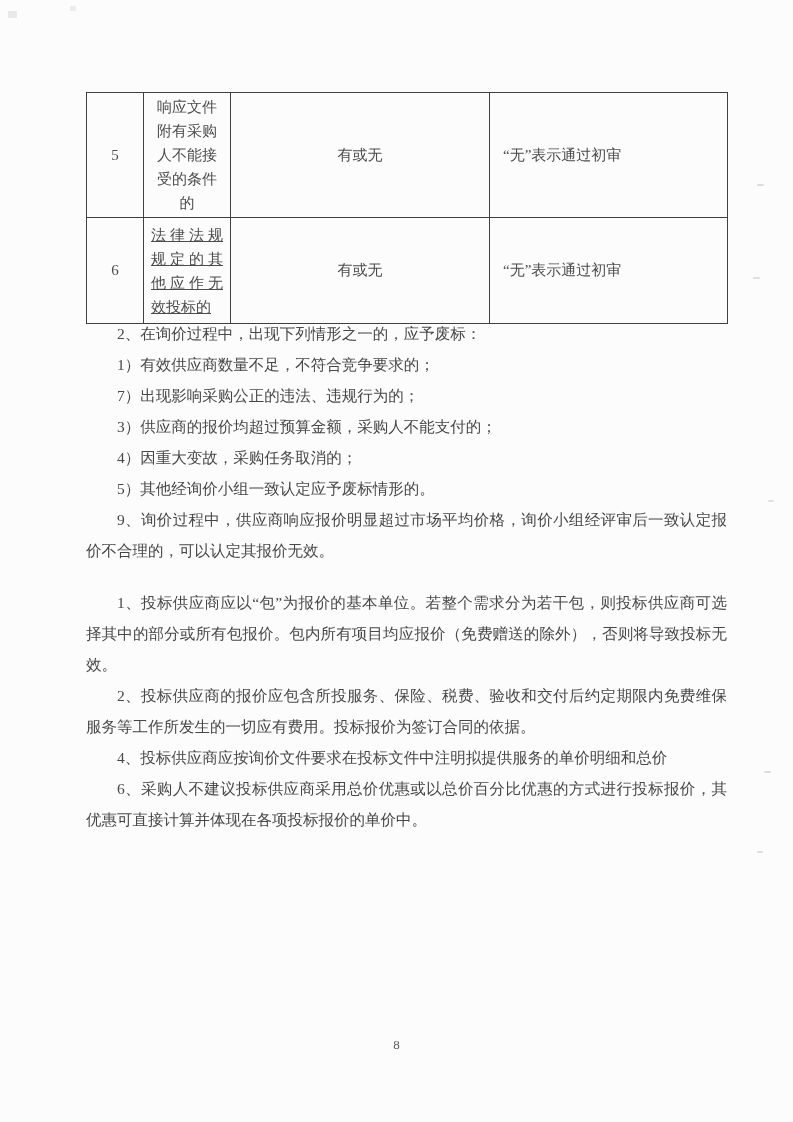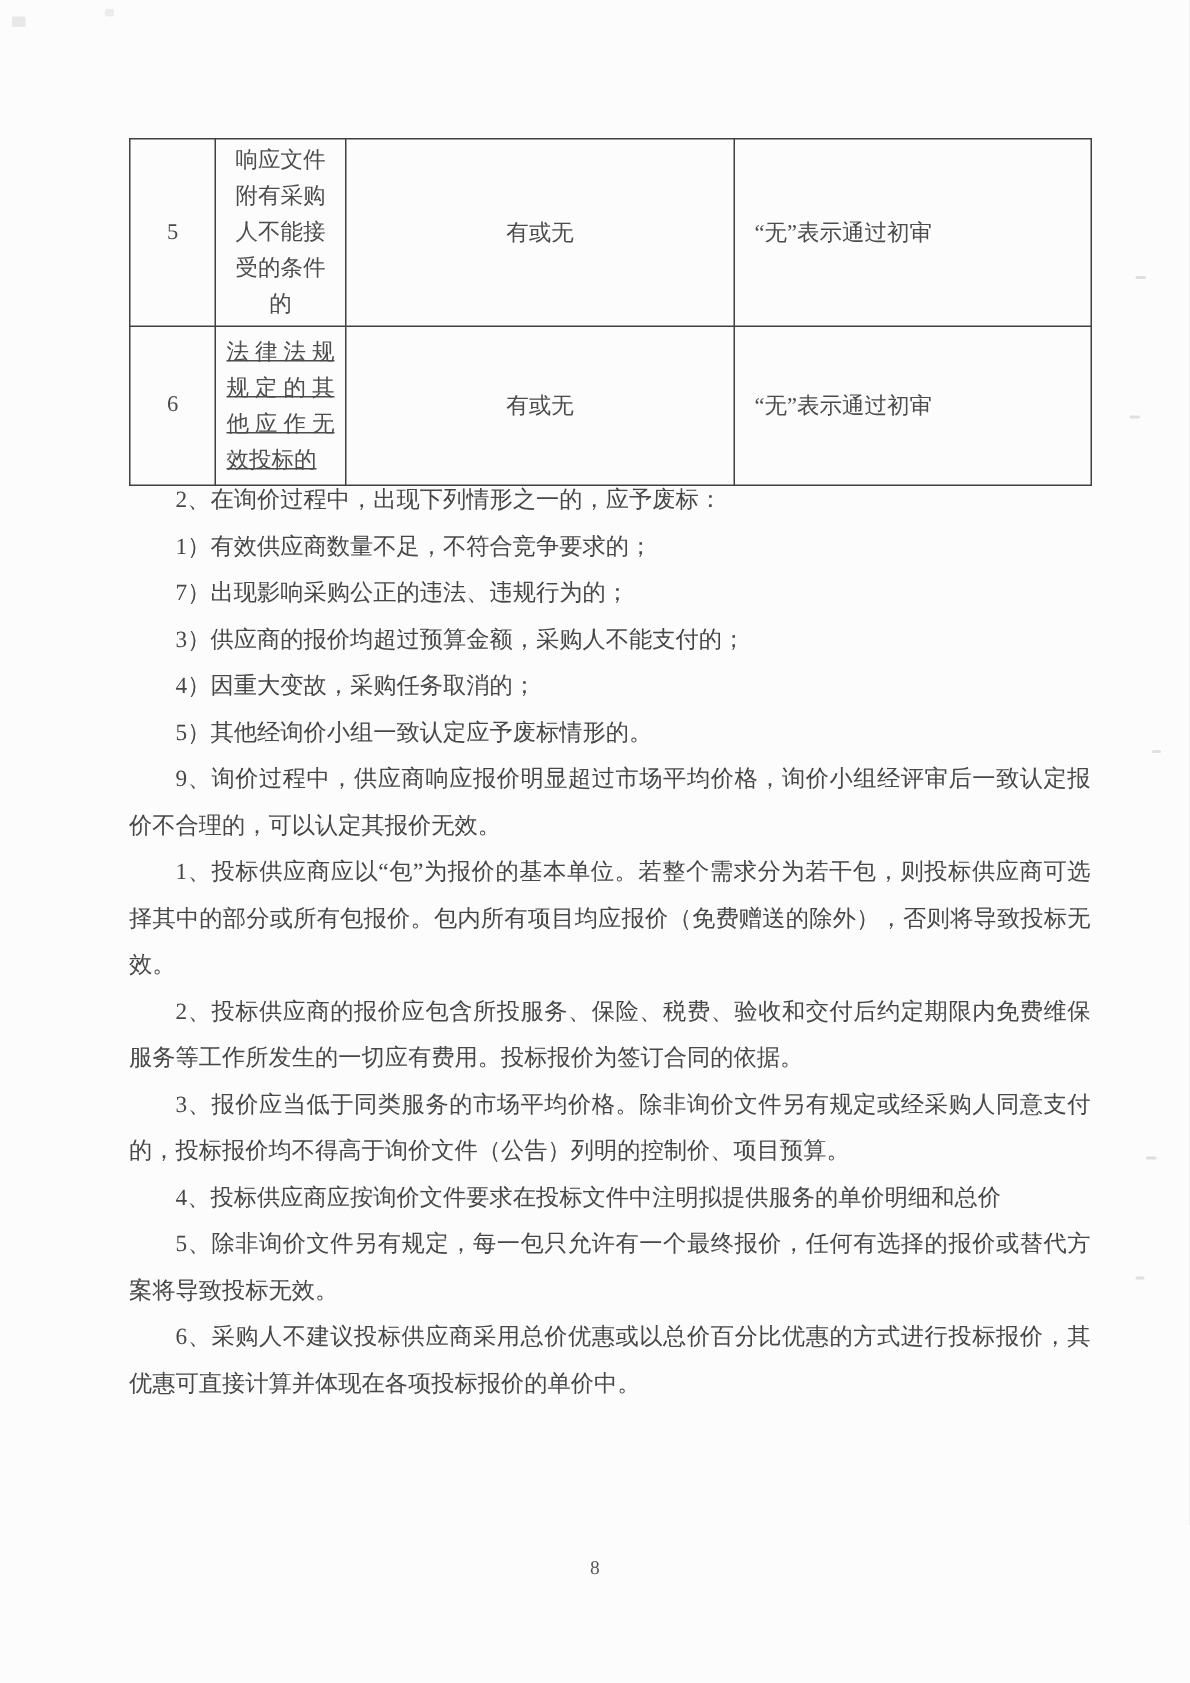--- a/index.html
+++ b/index.html
@@ -50,21 +50,21 @@
   }
   .heading {
     margin:36px 0 0 0;
     text-align:center;
     font-weight:bold;
     font-size:16px;
     line-height:26px;
     color:#303030;
     letter-spacing:1px;
   }
-  .sec2 { }
+  .sec2 { margin-top:21px; }
 
   .pageno {
     position:absolute; top:1037px; left:0; width:100%;
     text-align:center;
     font-size:13px; color:#5a5a5a;
   }
 
   
   .art { position:absolute; background:#c2c2c2; border-radius:1px; }
   .art-a1 { left:8px;   top:11px;  width:9px; height:7px; opacity:.35; }
@@ -112,23 +112,21 @@
       <p>3）供应商的报价均超过预算金额，采购人不能支付的；</p>
       <p>4）因重大变故，采购任务取消的；</p>
       <p>5）其他经询价小组一致认定应予废标情形的。</p>
       <p>9、询价过程中，供应商响应报价明显超过市场平均价格，询价小组经评审后一致认定报价不合理的，可以认定其报价无效。</p>
     </div>
 
 
     <div class="sec2">
       <p>1、投标供应商应以“包”为报价的基本单位。若整个需求分为若干包，则投标供应商可选择其中的部分或所有包报价。包内所有项目均应报价（免费赠送的除外），否则将导致投标无效。</p>
       <p>2、投标供应商的报价应包含所投服务、保险、税费、验收和交付后约定期限内免费维保服务等工作所发生的一切应有费用。投标报价为签订合同的依据。</p>
-      <p>3、报价应当低于同类服务的市场平均价格。除非询价文件另有规定或经采购人同意支付的，投标报价均不得高于询价文件（公告）列明的控制价、项目预算。</p>
       <p>4、投标供应商应按询价文件要求在投标文件中注明拟提供服务的单价明细和总价</p>
-      <p>5、除非询价文件另有规定，每一包只允许有一个最终报价，任何有选择的报价或替代方案将导致投标无效。</p>
       <p>6、采购人不建议投标供应商采用总价优惠或以总价百分比优惠的方式进行投标报价，其优惠可直接计算并体现在各项投标报价的单价中。</p>
     </div>
 
   </div>
 
   <div class="pageno">8</div>
 
   <div class="art art-a1"></div>
   <div class="art art-a2"></div>
   <div class="art art-r1"></div>

